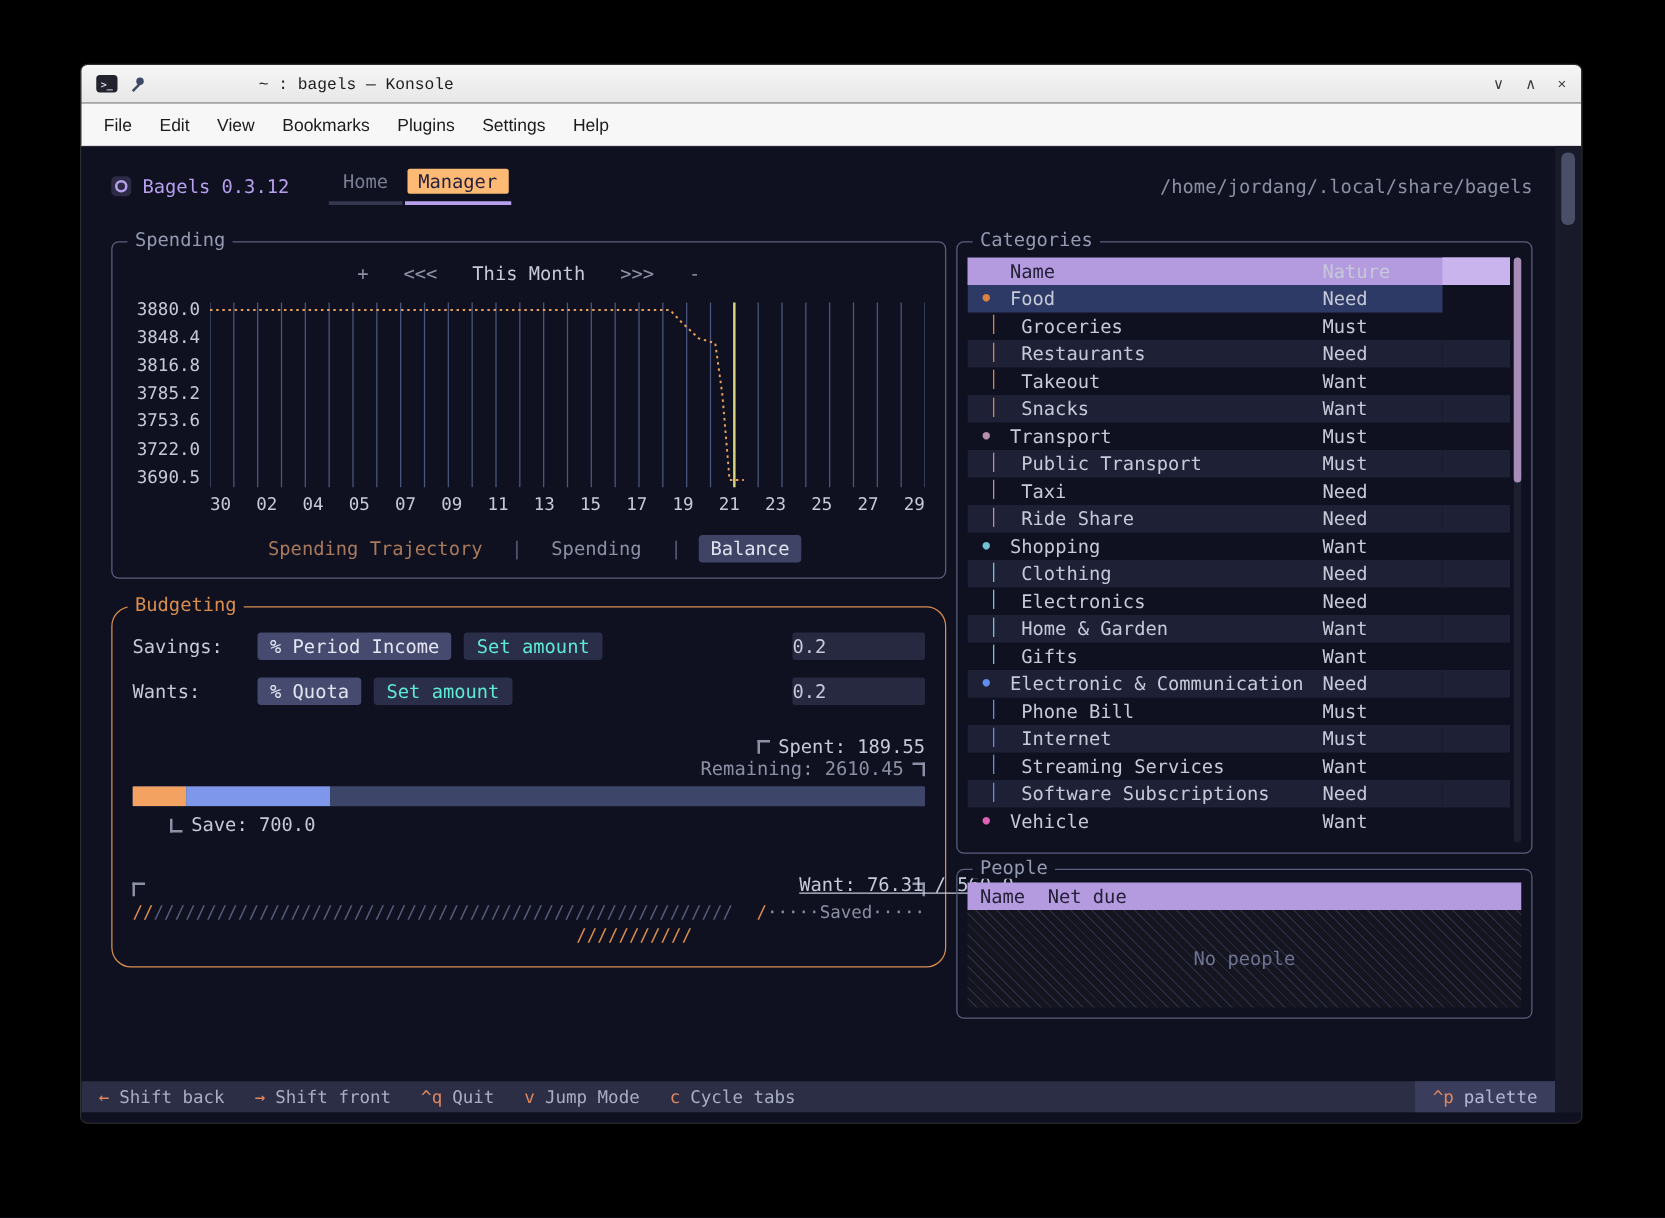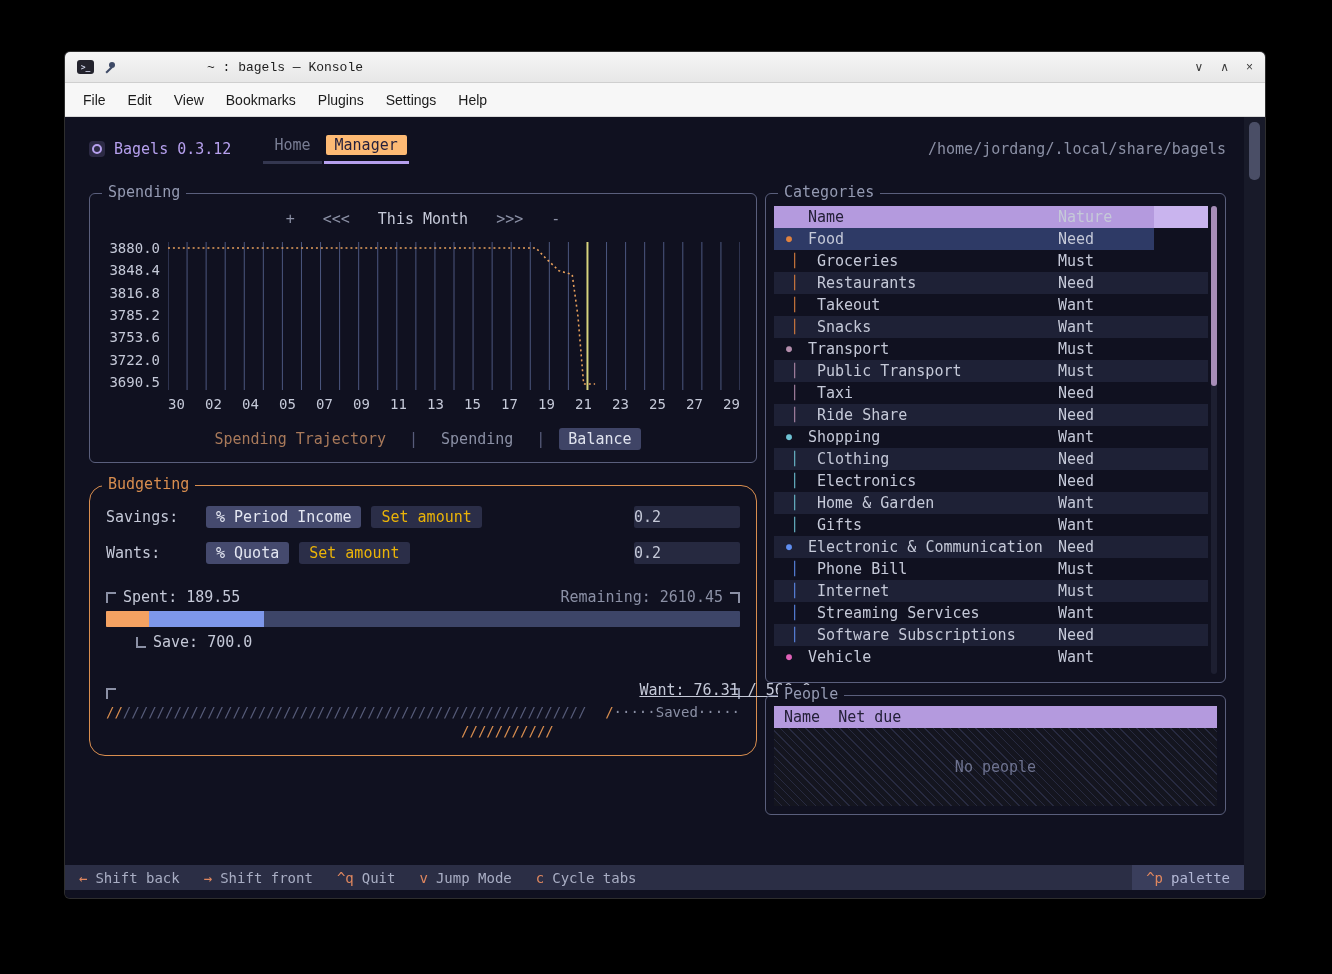--- a/index.html
+++ b/index.html
@@ -59,25 +59,25 @@
   .view{color:#8b90a5;padding:2px 9px;}
   .view.traj{color:#a8795a;}
   .view.active{background:#3f4466;color:#e0e3ee;border-radius:3px;}
   .view-sep{color:#575c7a;}
 
   
   .budget-panel{margin-top:22px;border-color:#d98e4f;padding:20px 16px 16px;border-radius:16px;}
   .budget-panel > .panel-title{color:#d98e4f;}
   .budget-row{display:flex;align-items:center;margin-bottom:14px;}
   .b-label{width:100px;flex:none;}
-  .bbtn{padding:2px 10px;margin-right:10px;border-radius:3px;background:#2b2e48;color:#eab308;}
+  .bbtn{padding:2px 10px;margin-right:10px;border-radius:3px;background:#2b2e48;color:#5eead4;}
   .bbtn.active{background:#454a6e;color:#e4e7f2;}
   .b-value{margin-left:auto;width:106px;text-align:left;background:#262940;border-radius:2px;padding:2px 0;color:#c5c9d8;}
   .bar-block{margin-top:24px;}
-  .bar-labels{display:flex;justify-content:space-between;align-items:flex-end;}
+  .bar-labels{display:flex;justify-content:space-between;align-items:flex-end;flex-direction:column;}
   .bl-right{color:#8b90a5;}
   .corner{display:inline-block;width:8px;height:9px;vertical-align:-1px;}
   .corner.tl{border-left:2px solid #8b90a5;border-top:2px solid #8b90a5;margin-right:7px;}
   .corner.tr{border-right:2px solid #8b90a5;border-top:2px solid #8b90a5;margin-left:7px;}
   .corner.bl{border-left:2px solid #8b90a5;border-bottom:2px solid #8b90a5;margin-right:7px;}
   .progress{height:16px;background:#3d4568;margin-top:5px;display:flex;border-radius:1px;overflow:hidden;}
   .seg{height:100%;flex:none;}
   .seg.spent{background:#f4a262;}
   .seg.save{background:#7e97ea;}
   .save-line{margin:6px 0 0 30px;color:#c5c9d8;}

